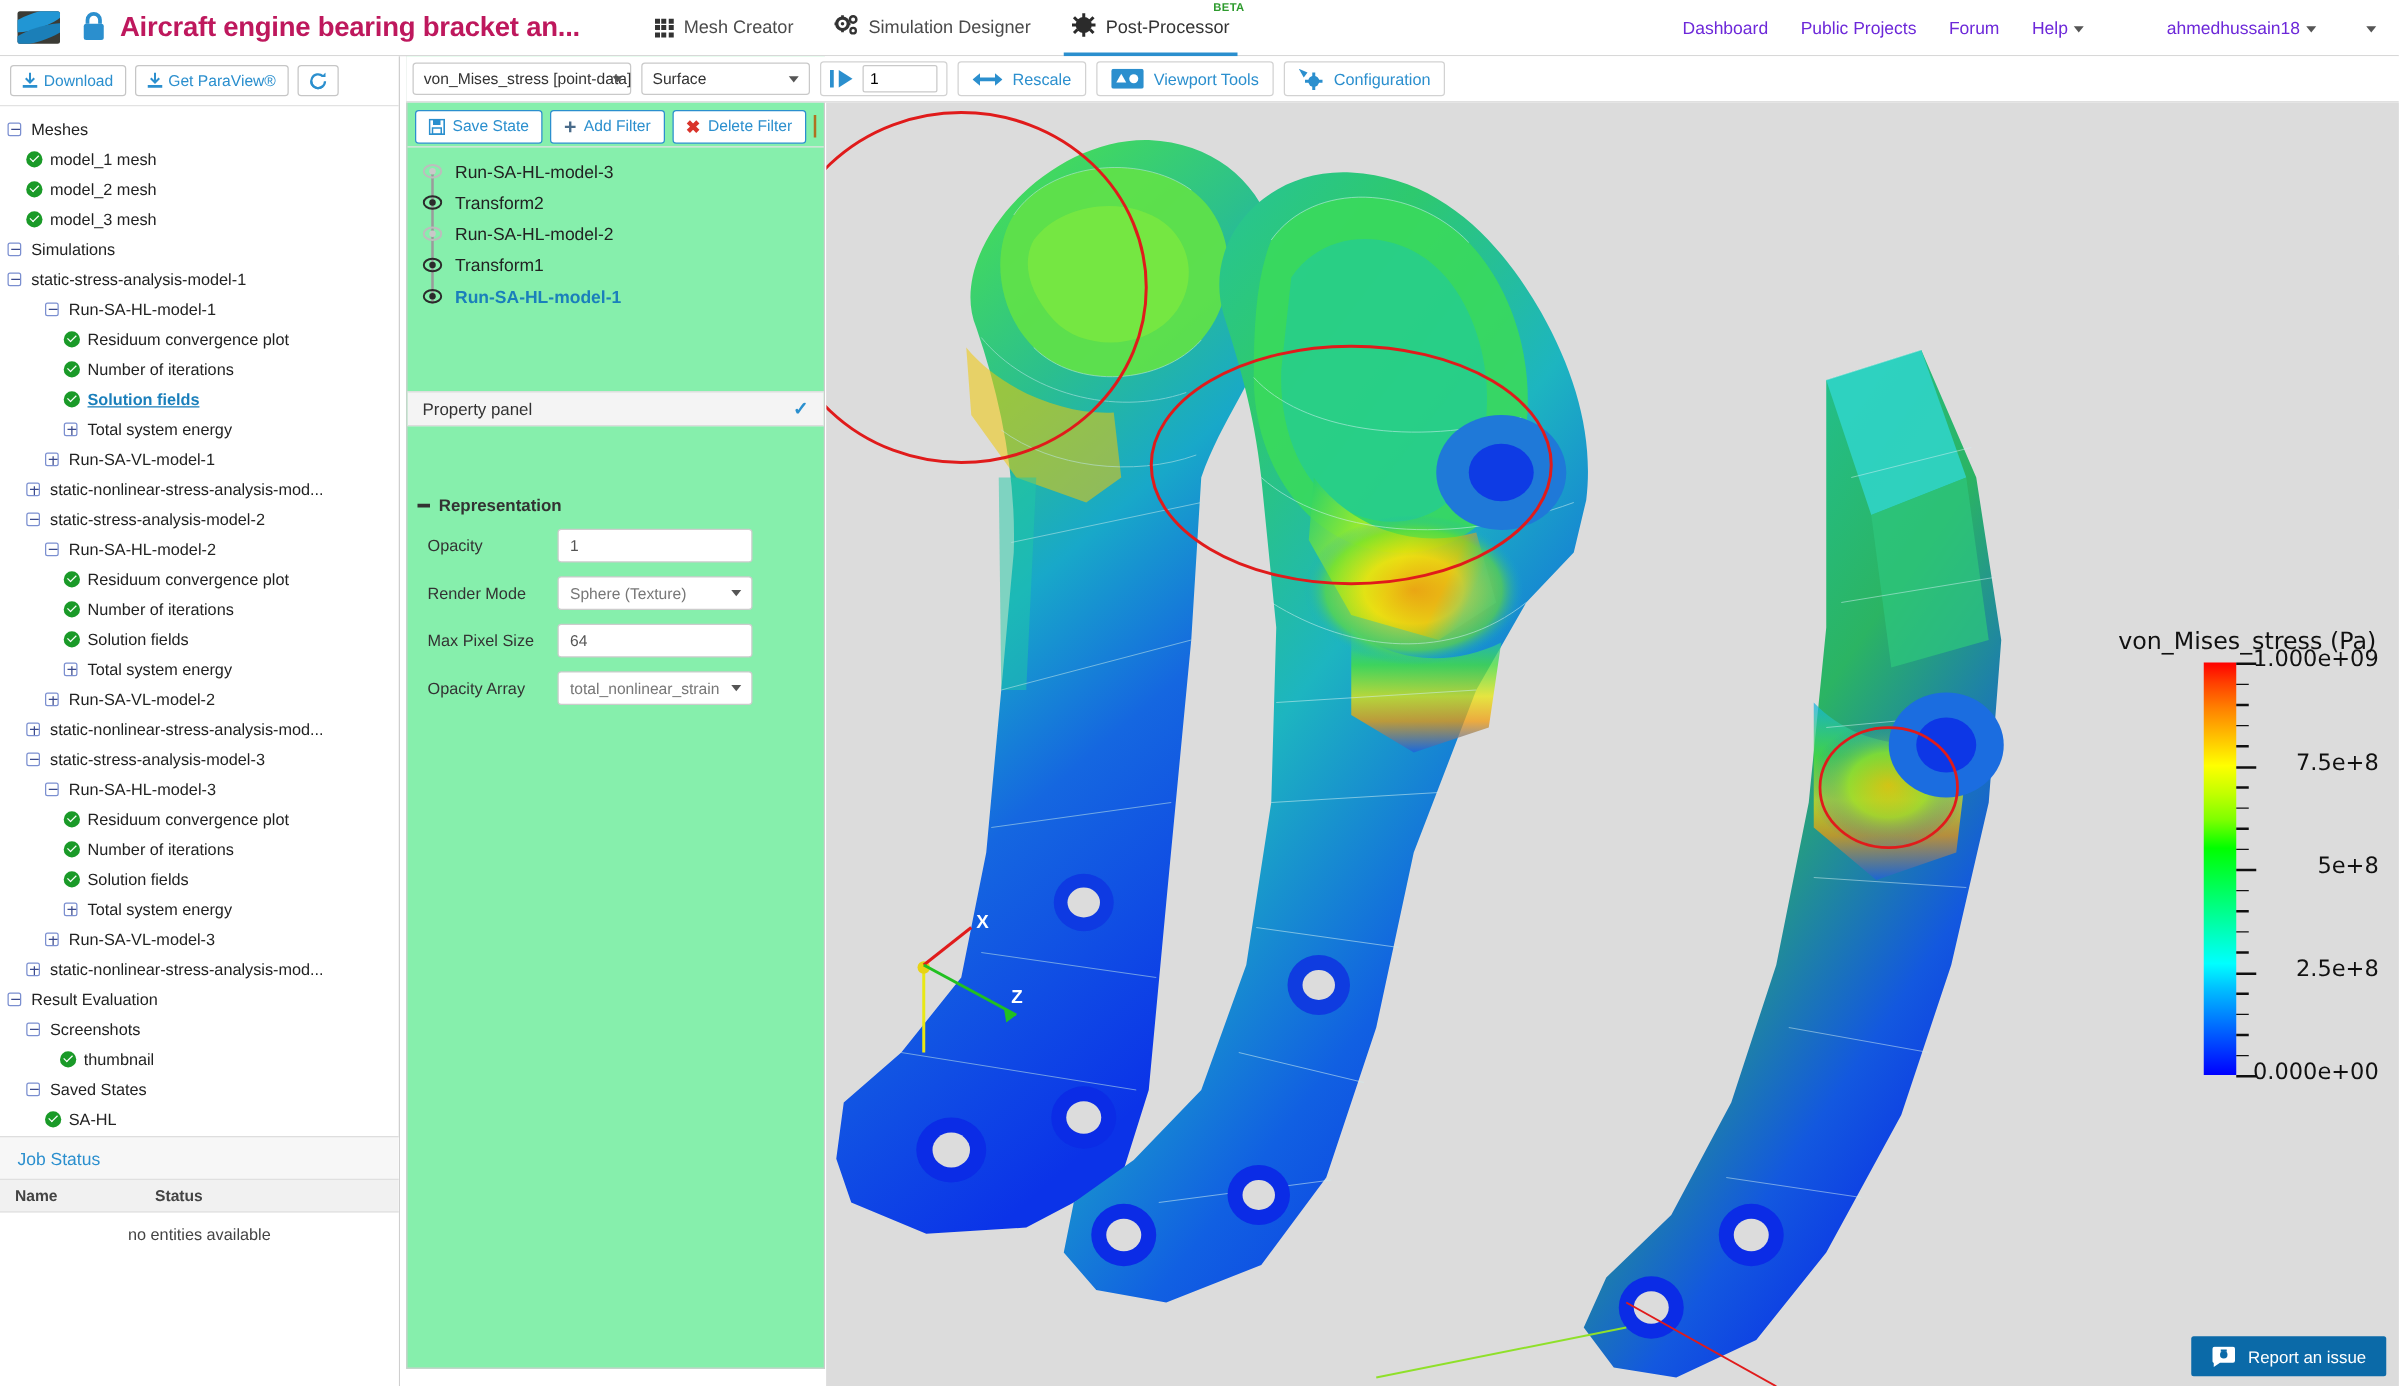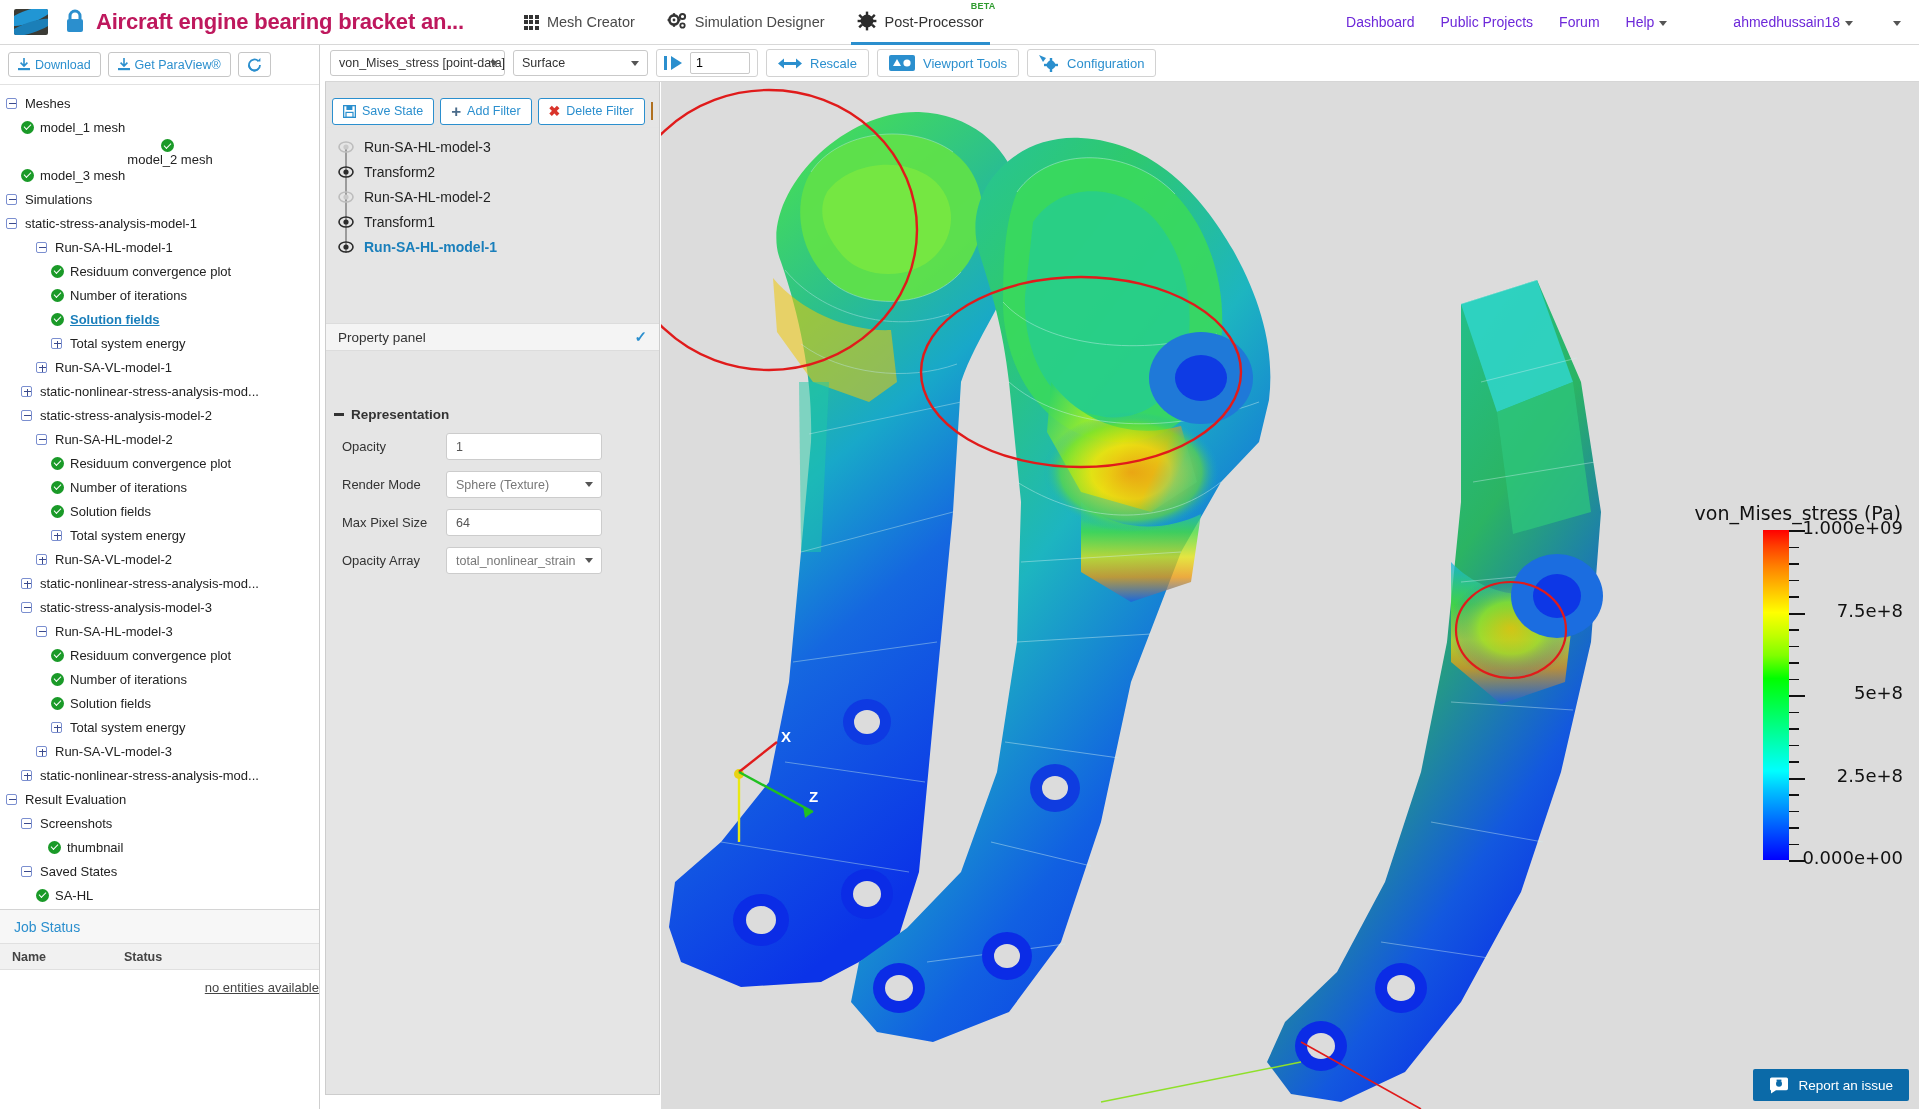--- a/index.html
+++ b/index.html
@@ -108,26 +108,26 @@
     height: 34px; background: #f7f7f7; display: flex; align-items: center;
     padding-left: 14px; color: #2b8fce; font-size: 14px;
     border-bottom: 1px solid #e0e0e0;
   }
   #job-table-head {
     display: flex; height: 26px; align-items: center; background: #f1f1f1;
     font-weight: bold; font-size: 12.5px; color: #444; border-bottom:1px solid #e0e0e0;
   }
   #job-table-head .c1 { width: 50px; padding-left: 12px; }
   #job-table-head .c2 { margin-left: 74px; }
-  #job-empty { text-align: right; padding-top: 10px; font-size: 13px; color: #444; text-decoration: underline; }
+  #job-empty { text-align: center; padding-top: 10px; font-size: 13px; color: #444; }
 
   
   #center {
-    position: absolute; left: 325px; top: 55px; width: 335px; bottom: 14px;
-    background: #e5e5e5; border: 1px solid #cdcdcd; border-top: none;
+    position: absolute; left: 325px; top: 45px; width: 335px; bottom: 14px;
+    background: #86efac; border: 1px solid #cdcdcd; border-top: none;
   }
   #filter-bar {
     display: flex; align-items: center; gap: 6px; height: 36px; padding: 3px 6px 0 6px;
     border-bottom: 1px solid #e4e4e4; position: relative;
   }
   .fbtn {
     display: inline-flex; align-items: center; gap: 6px; height: 27px;
     padding: 0 10px; border: 1px solid #2b8fce; border-radius: 3px;
     background: #fff; color: #2b8fce; font-size: 12.5px; cursor: pointer; white-space: nowrap;
   }
@@ -342,21 +342,21 @@
 
   <div id="tree">
       <div class="tnode" style="padding-left: 6px;">
         <span class="tw"><span class="exp"></span></span>
         <span class="lbl">Meshes</span>
       </div>
       <div class="tnode" style="padding-left: 21px;">
         <span class="tw"><span class="ok"></span></span>
         <span class="lbl">model_1 mesh</span>
       </div>
-      <div class="tnode" style="padding-left: 21px; flex-direction: column;">
+      <div class="tnode" style="padding-left: 21px;">
         <span class="tw"><span class="ok"></span></span>
         <span class="lbl">model_2 mesh</span>
       </div>
       <div class="tnode" style="padding-left: 21px;">
         <span class="tw"><span class="ok"></span></span>
         <span class="lbl">model_3 mesh</span>
       </div>
       <div class="tnode" style="padding-left: 6px;">
         <span class="tw"><span class="exp"></span></span>
         <span class="lbl">Simulations</span>

